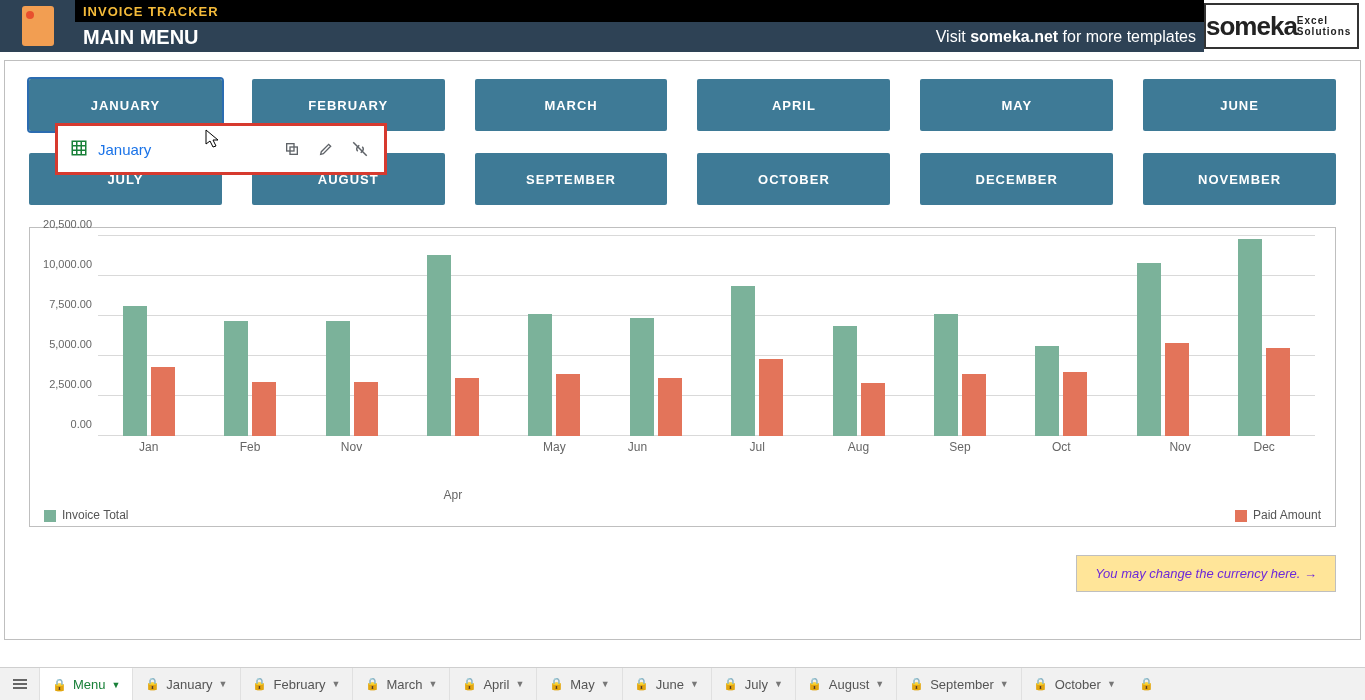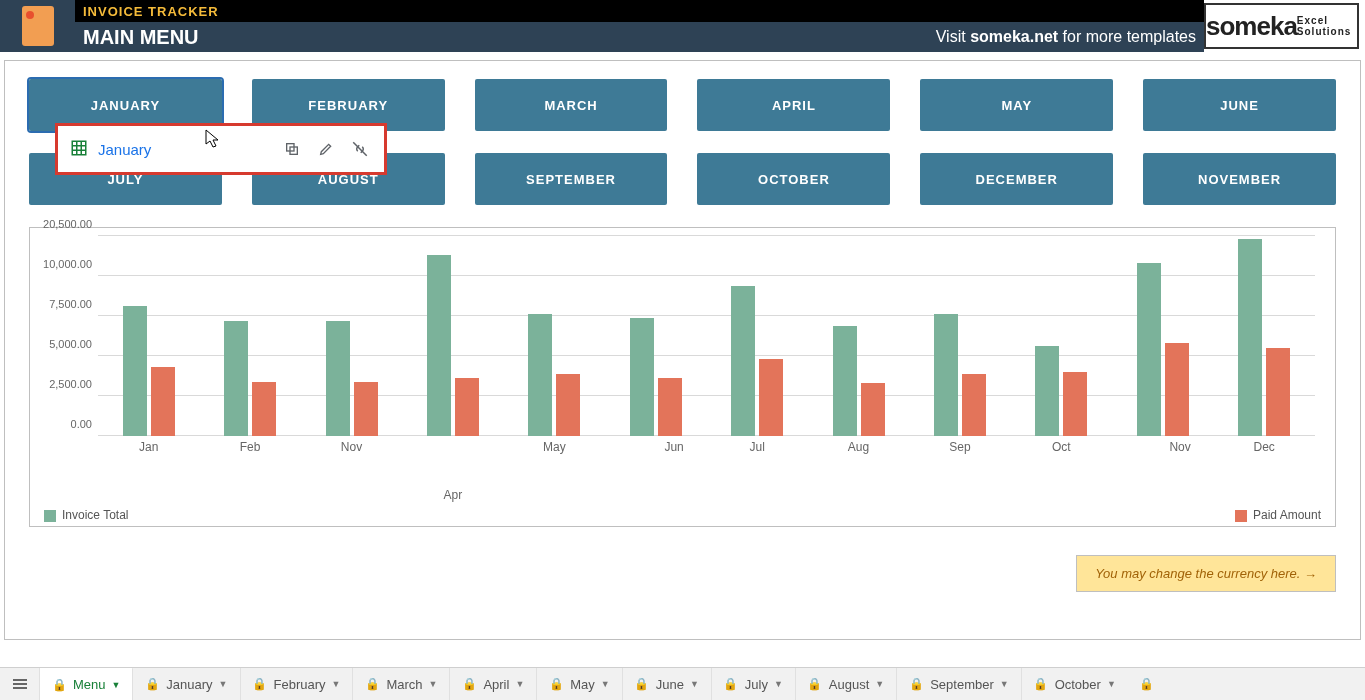--- a/index.html
+++ b/index.html
@@ -43,21 +43,21 @@
   .group { display:flex; align-items:flex-end; gap:4px; width:56px; justify-content:center; }
   .bar { width:24px; }
   .bar.a { background:#7bb29a; }
   .bar.b { background:#e3745a; }
   .x-labels { display:flex; justify-content:space-around; margin-left:54px; margin-right:6px; font-size:12px; color:#666; margin-top:4px; }
   .legend { display:flex; gap:24px; justify-content:space-between; margin-top:6px; font-size:12px; color:#555; align-items:center; }
   .swatch { width:12px; height:12px; display:inline-block; margin-right:6px; vertical-align:middle; }
 
   
   .currency-row { display:flex; justify-content:flex-end; gap:14px; margin-top:28px; align-items:stretch; }
-  .hint-box { background:#ffe599; border:1px solid #bfbfbf; padding:10px 18px; font-style:italic; color:#a16207; font-size:13px; }
+  .hint-box { background:#ffe599; border:1px solid #bfbfbf; padding:10px 18px; font-style:italic; color:#6d28d9; font-size:13px; }
   .setting-box { border:1px solid #bfbfbf; display:flex; align-items:stretch; }
   .setting-label { font-weight:700; font-size:14px; padding:10px 24px; display:flex; align-items:center; }
   .setting-val { border-left:1px solid #bfbfbf; padding:10px 40px; display:flex; align-items:center; font-size:14px; }
 
   
   .sheet-bar { position:absolute; left:0; right:0; bottom:0; height:33px; background:#f1f1f1; border-top:1px solid #cfcfcf; display:flex; align-items:stretch; font-size:13px; color:#555; }
   .sheet-bar .tool { width:40px; display:flex; align-items:center; justify-content:center; border-right:1px solid #e0e0e0; color:#666; }
   .tab { display:flex; align-items:center; gap:6px; padding:0 12px; border-right:1px solid #e0e0e0; cursor:pointer; white-space:nowrap; }
   .tab.active { background:#fff; color:#188038; font-weight:500; border-top:2px solid #fff; margin-top:-1px; }
   .tab .lock { font-size:12px; color:#777; }
@@ -203,21 +203,21 @@
             <div class="bar b" style="height: 44%;"></div>
           </div>
         </div>
       </div>
     <div class="x-labels" id="xlabels">
         <span style="width: 56px; text-align: center;">Jan</span>
         <span style="width: 56px; text-align: center;">Feb</span>
         <span style="width: 56px; text-align: center;">Nov</span>
         <span style="width: 56px; text-align: center; margin-top: 48px;">Apr</span>
         <span style="width: 56px; text-align: center;">May</span>
-        <span style="width: 56px; text-align: right;">Jun</span>
+        <span style="width: 56px; text-align: left;">Jun</span>
         <span style="width: 56px; text-align: center;">Jul</span>
         <span style="width: 56px; text-align: center;">Aug</span>
         <span style="width: 56px; text-align: center;">Sep</span>
         <span style="width: 56px; text-align: center;">Oct</span>
         <span style="width: 56px; text-align: right;">Nov</span>
         <span style="width: 56px; text-align: center;">Dec</span>
       </div>
     <div class="legend">
       <span><span class="swatch" style="background:#7bb29a"></span><span>Invoice Total</span></span>
       <span><span class="swatch" style="background:#e3745a"></span><span>Paid Amount</span></span>

